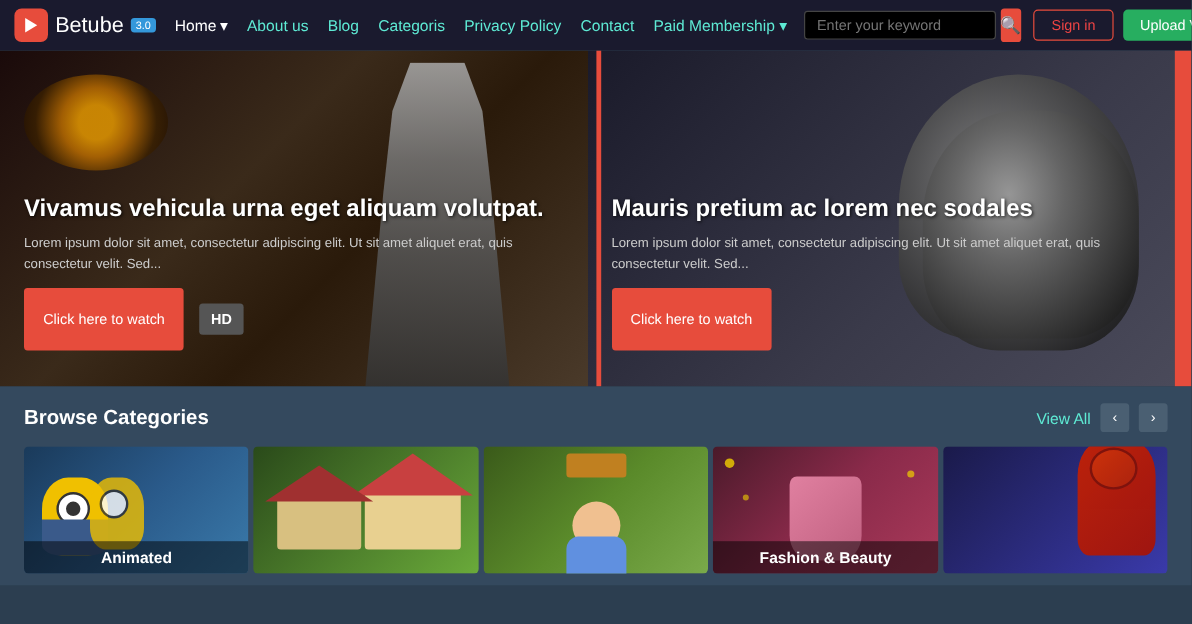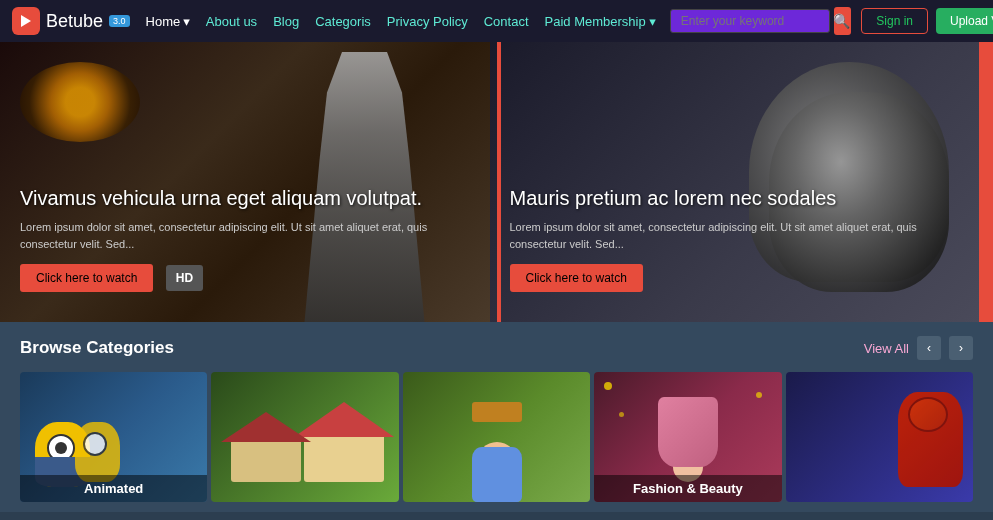--- a/index.html
+++ b/index.html
@@ -63,21 +63,21 @@
     .nav-home {
       display: flex;
       align-items: center;
       gap: 3px;
       color: white;
       font-size: 13px;
       padding: 0 6px;
       cursor: pointer;
     }
     .nav-search-input {
-      background: #6d28d9;
+      background: #000000;
       border: 1px solid #444;
       color: #aaa;
       padding: 4px 10px;
       border-radius: 3px;
       font-size: 12px;
       width: 160px;
       outline: none;
     }
     .nav-search-btn {
       background: #e74c3c;
@@ -88,21 +88,21 @@
       border-radius: 3px;
       cursor: pointer;
       font-size: 14px;
       display: flex;
       align-items: center;
       justify-content: center;
     }
     .nav-signin {
       border: 1px solid #e74c3c;
       background: transparent;
-      color: #22c55e;
+      color: #ef4444;
       padding: 5px 14px;
       border-radius: 4px;
       font-size: 12px;
       cursor: pointer;
       margin-left: 6px;
       white-space: nowrap;
     }
     .nav-upload {
       background: #27ae60;
       color: white;
@@ -160,36 +160,36 @@
     }
     .hero-content {
       position: absolute;
       bottom: 30px;
       left: 20px;
       right: 20px;
       color: white;
     }
     .hero-title {
       font-size: 20px;
-      font-weight: normal;
+      font-weight: bold;
       line-height: 1.3;
       margin-bottom: 8px;
       text-shadow: 1px 1px 3px rgba(0,0,0,0.8);
     }
     .hero-desc {
       font-size: 11px;
       color: #ccc;
       line-height: 1.5;
       margin-bottom: 12px;
     }
     .hero-btn {
       background: #e74c3c;
-      color: #000000;
+      color: #ffffff;
       border: none;
-      padding: 7px 16px;
+      padding: 19px 16px;
       border-radius: 3px;
       font-size: 12px;
       cursor: pointer;
       margin-right: 8px;
     }
     .hero-badge {
       background: #555;
       color: white;
       padding: 6px 10px;
       border-radius: 3px;
@@ -226,21 +226,21 @@
       color: white;
       font-size: 17px;
       font-weight: bold;
     }
     .categories-controls {
       display: flex;
       align-items: center;
       gap: 8px;
     }
     .view-all-link {
-      color: #f9a8d4;
+      color: #5eead4;
       font-size: 13px;
       text-decoration: none;
       cursor: pointer;
     }
     .nav-arrow {
       width: 24px;
       height: 24px;
       background: #4a5f72;
       border: none;
       border-radius: 3px;
@@ -250,21 +250,21 @@
       display: flex;
       align-items: center;
       justify-content: center;
     }
     .categories-grid {
       display: flex;
       gap: 4px;
     }
     .category-card {
       flex: 1;
-      height: 130px;
+      height: 106px;
       border-radius: 4px;
       overflow: hidden;
       position: relative;
       cursor: pointer;
     }
     .category-card-bg {
       width: 100%;
       height: 100%;
       position: absolute;
       inset: 0;

